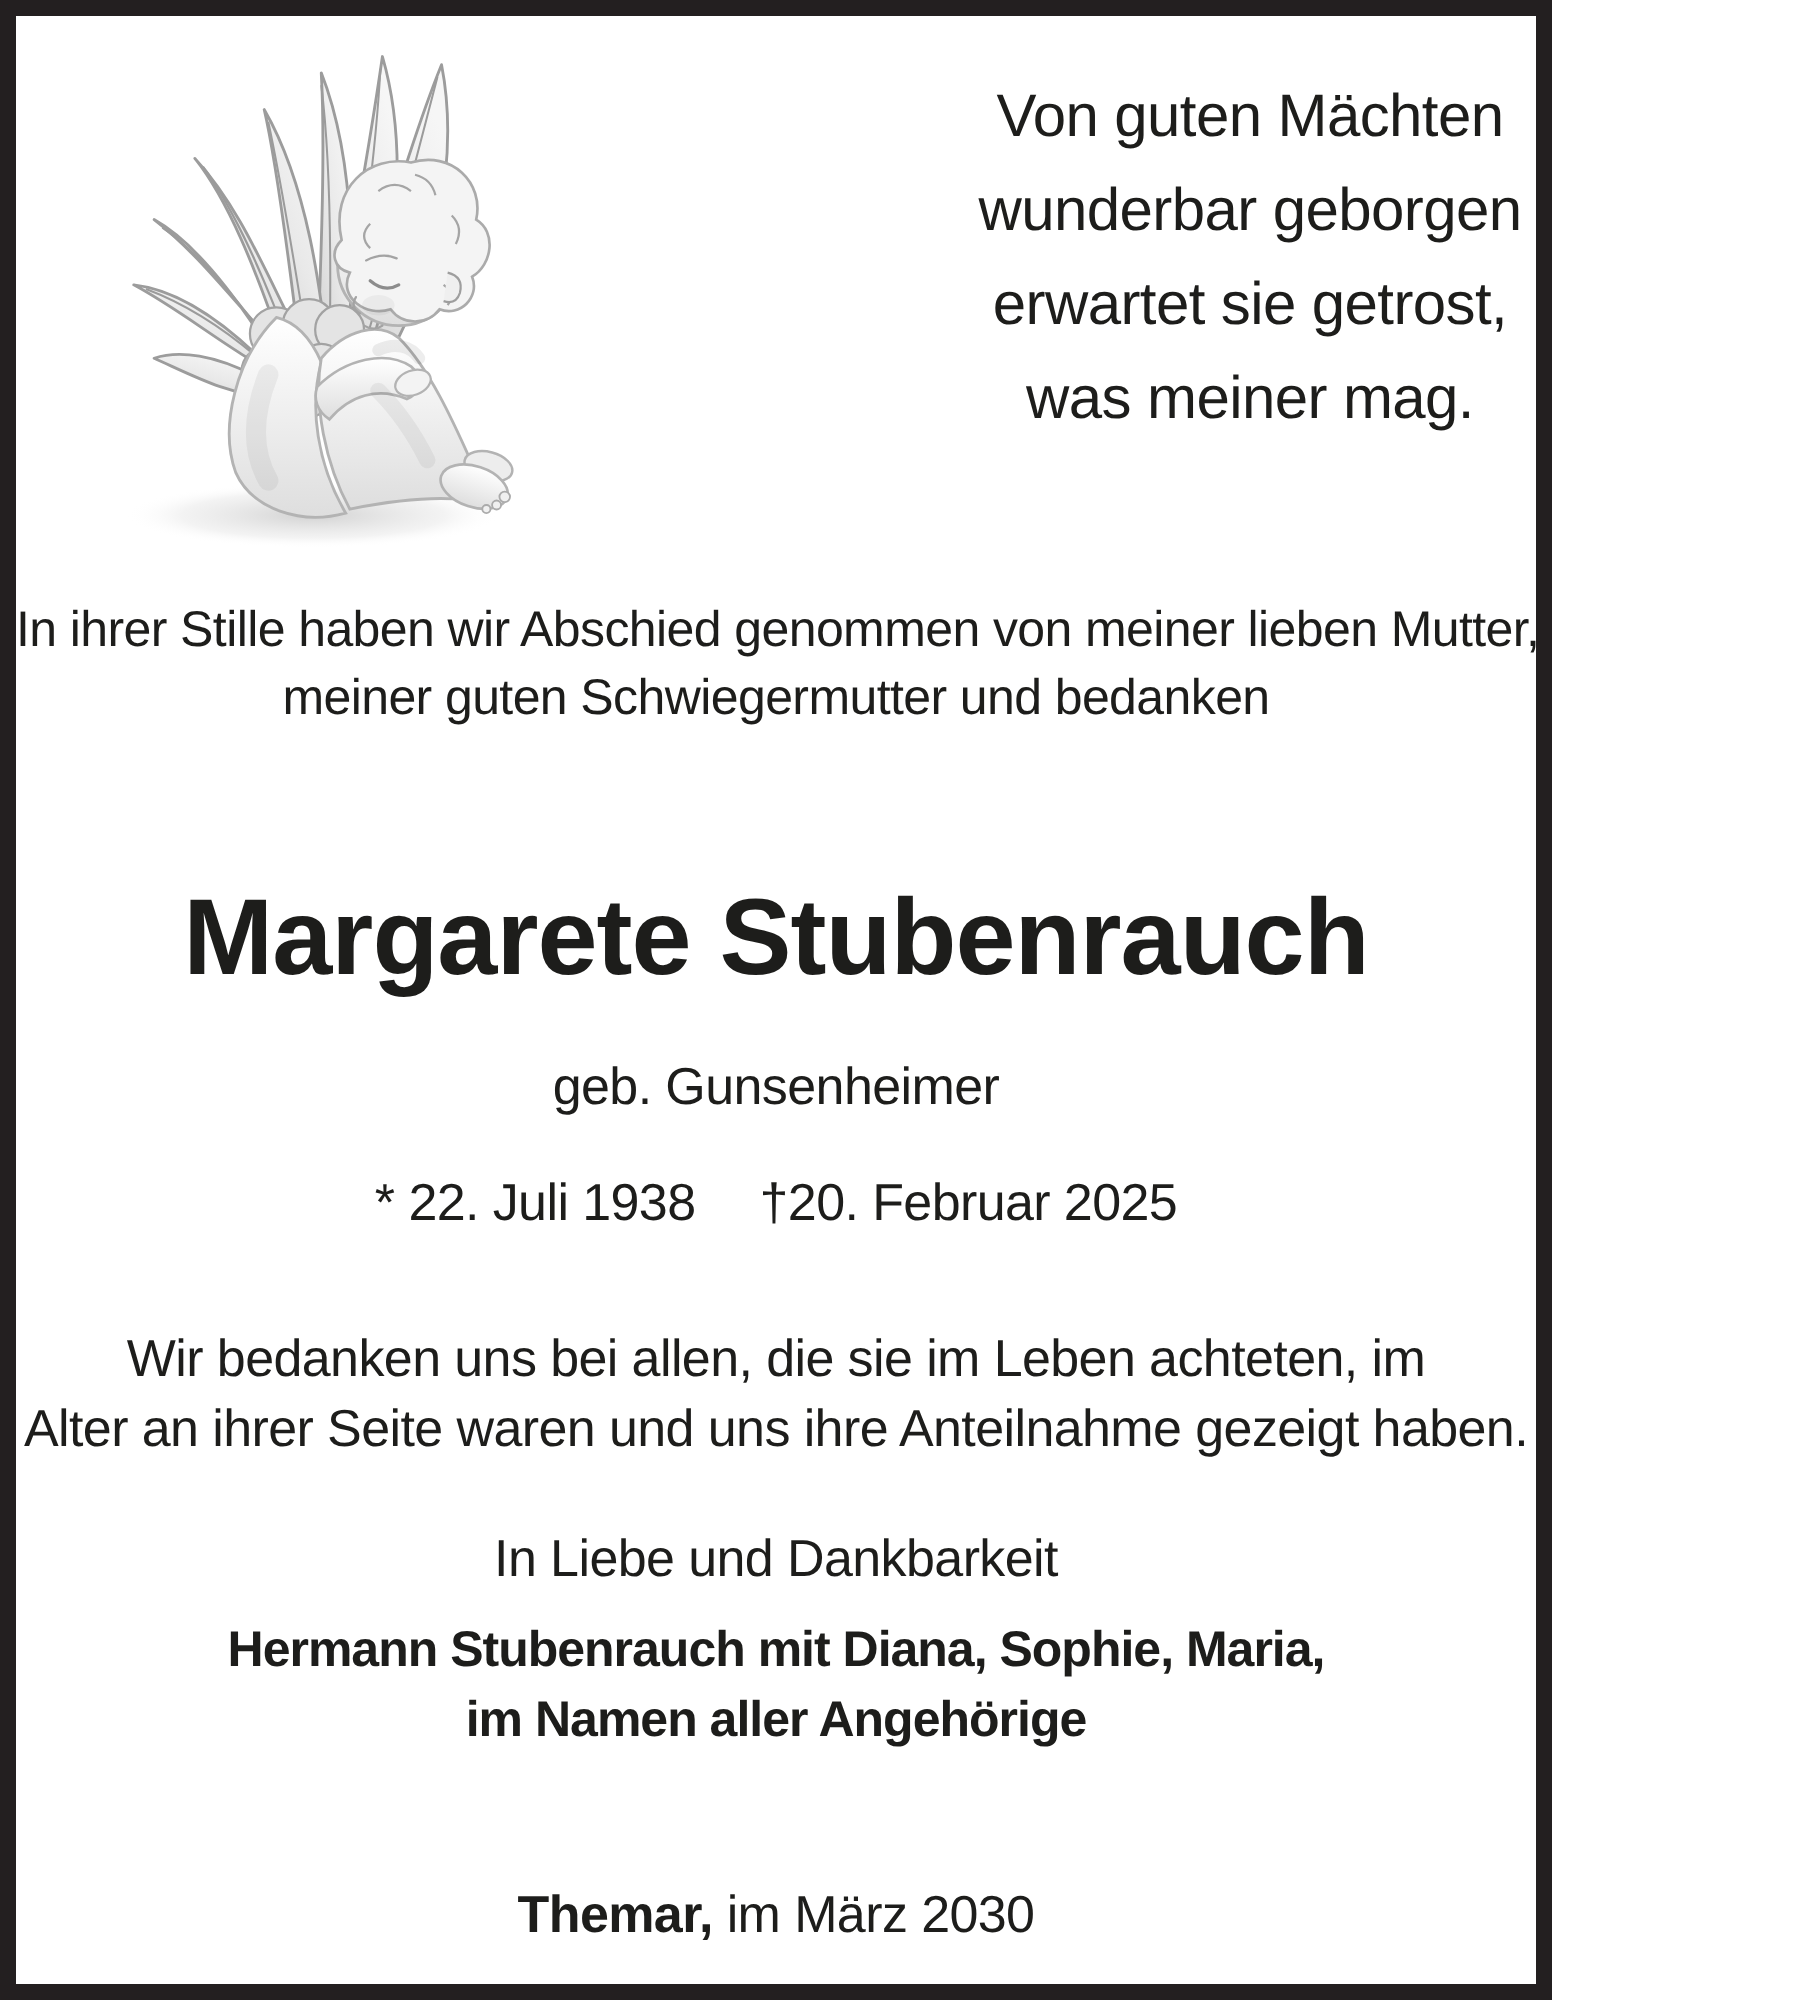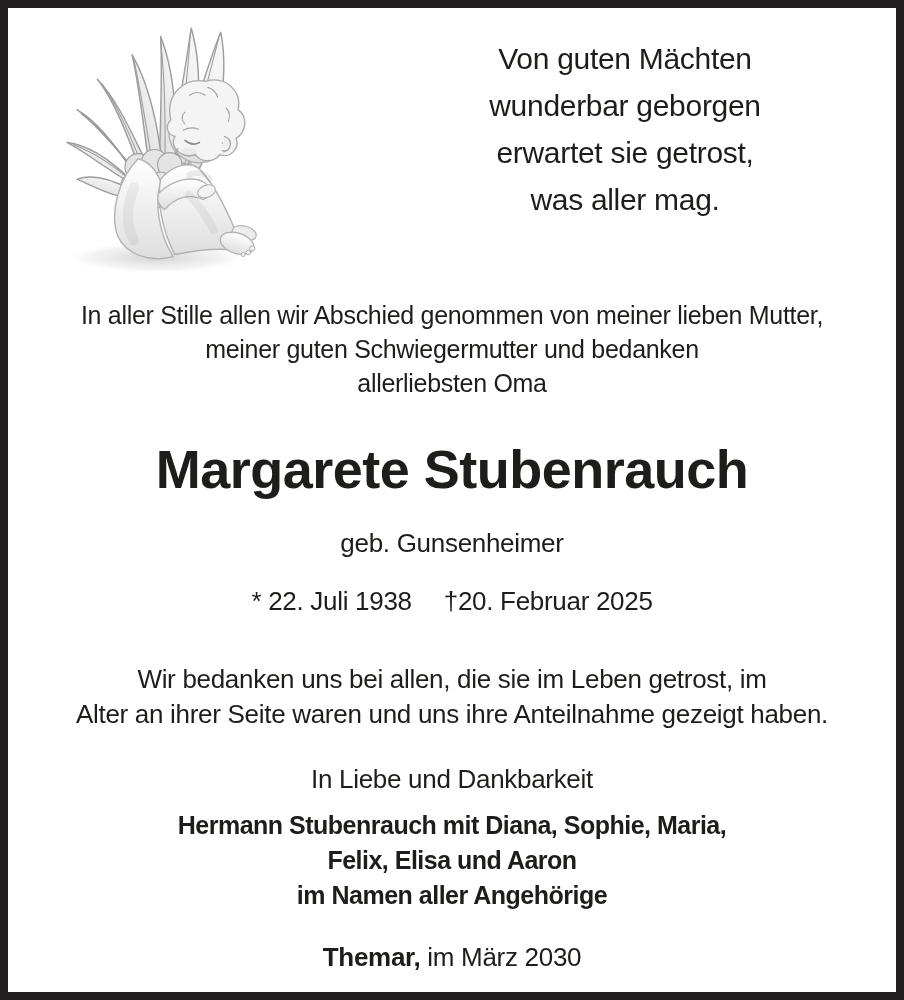--- a/index.html
+++ b/index.html
@@ -1,18 +1,18 @@
 <!DOCTYPE html>
 <html lang="de"><head>
 <meta charset="utf-8">
 <style>
   html,body { margin:0; padding:0; background:#ffffff; }
   .page {
     position:relative;
-    width:904px; height:1000px;
+    width:776px; height:1000px;
     box-sizing:border-box;
     background:#ffffff;
     border:8px solid #231f20;
     font-family:"Liberation Sans", sans-serif;
     color:#1d1d1b;
     overflow:hidden;
   }
   .block { position:absolute; left:0; right:0; text-align:center; }
   .line { white-space:nowrap; }
 
@@ -137,47 +137,45 @@
       <path d="M143,146 q5,3 9,0"></path>
     </g>
     <path d="M184,120 q8,2 6,10 q-2,6 -8,4" fill="#efefef" stroke="#9e9e9e" stroke-width="1.1"></path>
     <ellipse cx="150" cy="136" rx="8" ry="5" fill="#000000" fill-opacity="0.04"></ellipse>
   </svg>
 
   <div class="poem">
     <div class="line">Von guten Mächten</div>
     <div class="line">wunderbar geborgen</div>
     <div class="line">erwartet sie getrost,</div>
-    <div class="line">was aller mag.</div>
+    <div class="line">was meiner mag.</div>
   </div>
 
   <div class="block intro">
-    <div class="line">In aller Stille allen wir Abschied genommen von meiner lieben Mutter,</div>
+    <div class="line">In ihrer Stille haben wir Abschied genommen von meiner lieben Mutter,</div>
     <div class="line">meiner guten Schwiegermutter und bedanken</div>
-    <div class="line">allerliebsten Oma</div>
   </div>
 
   <div class="block name">Margarete Stubenrauch</div>
 
   <div class="block maiden">geb. Gunsenheimer</div>
 
   <div class="block dates">
     <span class="birth-part"><span>*</span> <span>22. Juli 1938</span></span><span class="death-part"><span>†</span><span>20. Februar 2025</span></span>
   </div>
 
   <div class="block thanks">
-    <div class="line">Wir bedanken uns bei allen, die sie im Leben getrost, im</div>
+    <div class="line">Wir bedanken uns bei allen, die sie im Leben achteten, im</div>
     <div class="line">Alter an ihrer Seite waren und uns ihre Anteilnahme gezeigt haben.</div>
   </div>
 
   <div class="block closing">In Liebe und Dankbarkeit</div>
 
   <div class="block family">
     <div class="line">Hermann Stubenrauch mit Diana, Sophie, Maria,</div>
-    <div class="line">Felix, Elisa und Aaron</div>
     <div class="line">im Namen aller Angehörige</div>
   </div>
 
   <div class="block placedate">
     <span class="place">Themar,</span><span> im März 2030</span>
   </div>
 
 </div>
 
 </body></html>

